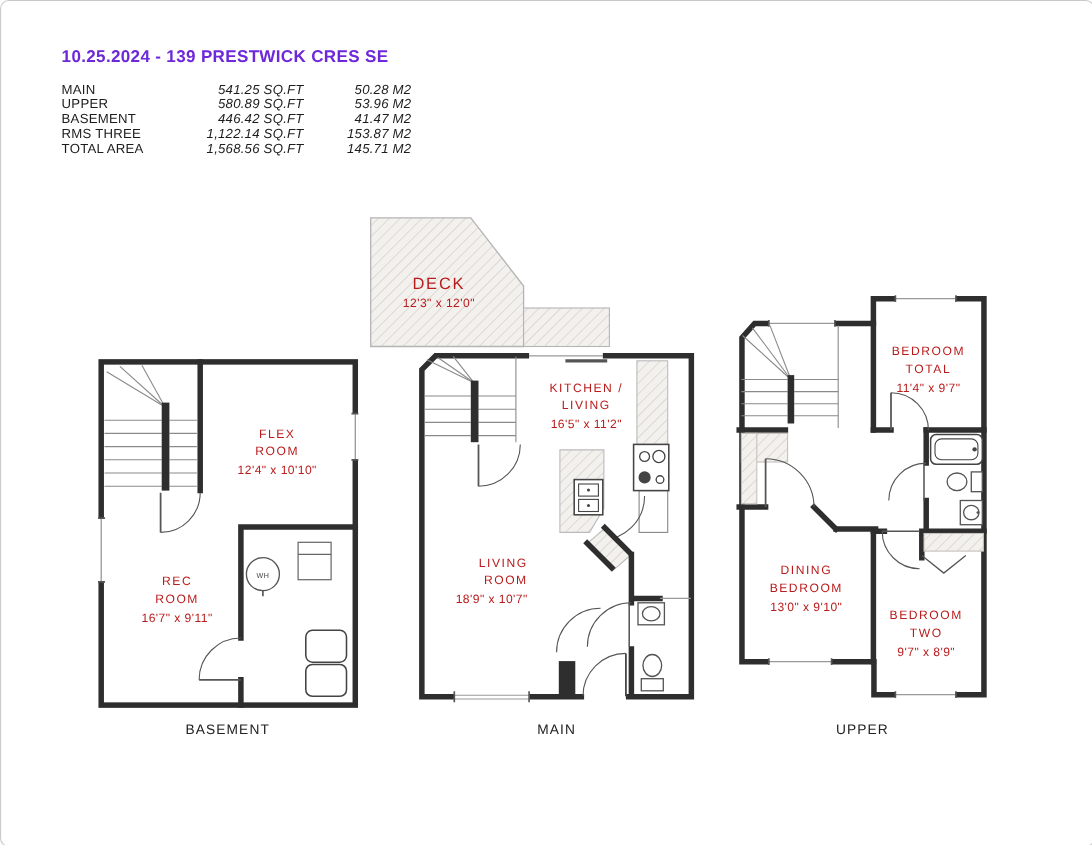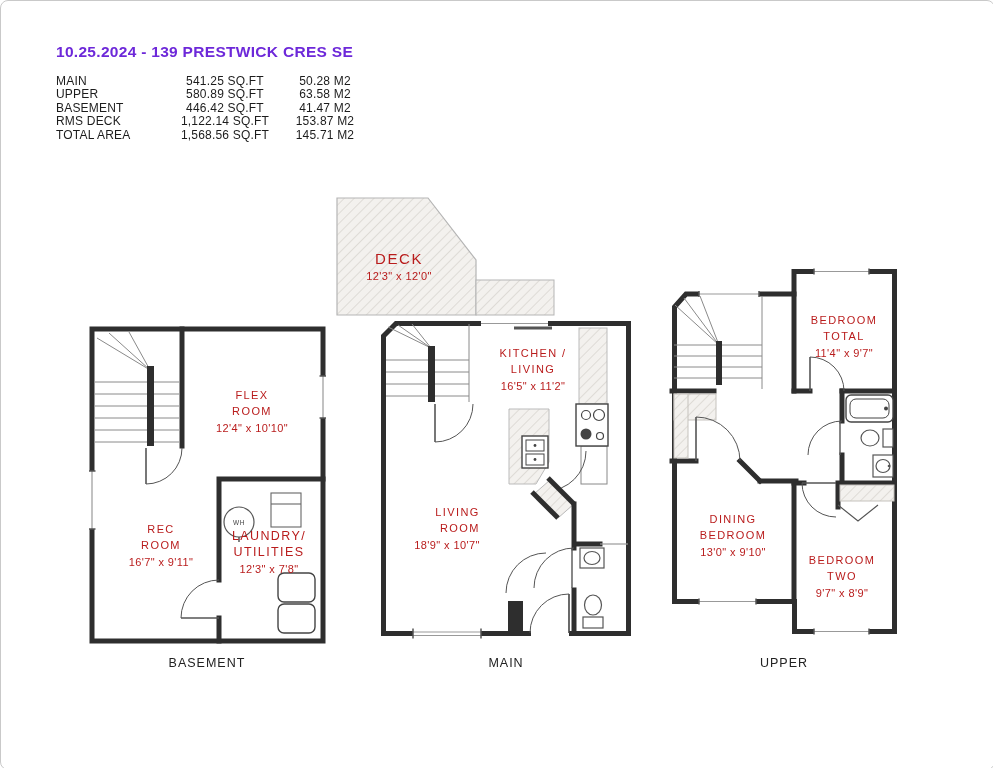--- a/index.html
+++ b/index.html
@@ -11,21 +11,21 @@
   .title{
     position:absolute;left:55px;top:42px;font-size:15.5px;font-weight:700;
     letter-spacing:.3px;color:#6d28d9;white-space:nowrap;
   }
   .area-table{
     position:absolute;left:55px;top:74px;display:grid;
     grid-template-columns:118px 102px 98px;
     font-size:12px;line-height:13.4px;letter-spacing:.2px;color:#1c1c1c;
   }
   .area-table .c1{text-align:left;}
-  .area-table .c2,.area-table .c3{text-align:center;}
+  .area-table .c2,.area-table .c3{text-align:right;font-style:italic;}
   .room-label{position:absolute;text-align:center;transform:translateX(-50%);color:#b91c1c;white-space:nowrap;}
   .rn{font-size:11px;letter-spacing:1.4px;line-height:16px;}
   .rn-big{font-size:15px;letter-spacing:1.6px;line-height:17px;}
   .rd{font-size:11px;letter-spacing:.4px;margin-top:3px;}
   .floor-label{
     position:absolute;width:200px;text-align:center;transform:translateX(-50%);
     font-size:12.5px;letter-spacing:1px;color:#222;top:655px;
   }
   .plan{position:absolute;}
   svg{display:block;}
@@ -36,25 +36,25 @@
 <div id="page">
 
   <div class="title">10.25.2024 - 139 PRESTWICK CRES SE</div>
 
   <div class="area-table">
     <div class="c1">MAIN</div>
     <div class="c2">541.25 SQ.FT</div>
     <div class="c3">50.28 M2</div>
     <div class="c1">UPPER</div>
     <div class="c2">580.89 SQ.FT</div>
-    <div class="c3">63.58 M2</div>
+    <div class="c3">53.96 M2</div>
     <div class="c1">BASEMENT</div>
     <div class="c2">446.42 SQ.FT</div>
     <div class="c3">41.47 M2</div>
-    <div class="c1">RMS DECK</div>
+    <div class="c1">RMS THREE</div>
     <div class="c2">1,122.14 SQ.FT</div>
     <div class="c3">153.87 M2</div>
     <div class="c1">TOTAL AREA</div>
     <div class="c2">1,568.56 SQ.FT</div>
     <div class="c3">145.71 M2</div>
   </div>
 
   <div class="plan" style="left:88px;top:325px;">
     <svg width="237" height="318" viewBox="0 0 237 318">
       <defs>
@@ -342,25 +342,20 @@
   <div class="room-label" style="left:251px;top:386px;">
     <div class="rn">FLEX</div>
     <div class="rn">ROOM</div>
     <div class="rd">12'4" x 10'10"</div>
   </div>
   <div class="room-label" style="left:160px;top:520px;">
     <div class="rn">REC</div>
     <div class="rn">ROOM</div>
     <div class="rd">16'7" x 9'11"</div>
   </div>
-  <div class="room-label" style="left:268px;top:527px;">
-    <div class="rn" style="font-size:12.5px;">LAUNDRY/</div>
-    <div class="rn" style="font-size:12.5px;">UTILITIES</div>
-    <div class="rd">12'3" x 7'8"</div>
-  </div>
 
   <div class="room-label" style="left:398px;top:249px;">
     <div class="rn-big">DECK</div>
     <div class="rd">12'3" x 12'0"</div>
   </div>
   <div class="room-label" style="left:532px;top:344px;">
     <div class="rn">KITCHEN /</div>
     <div class="rn">LIVING</div>
     <div class="rd">16'5" x 11'2"</div>
   </div>

